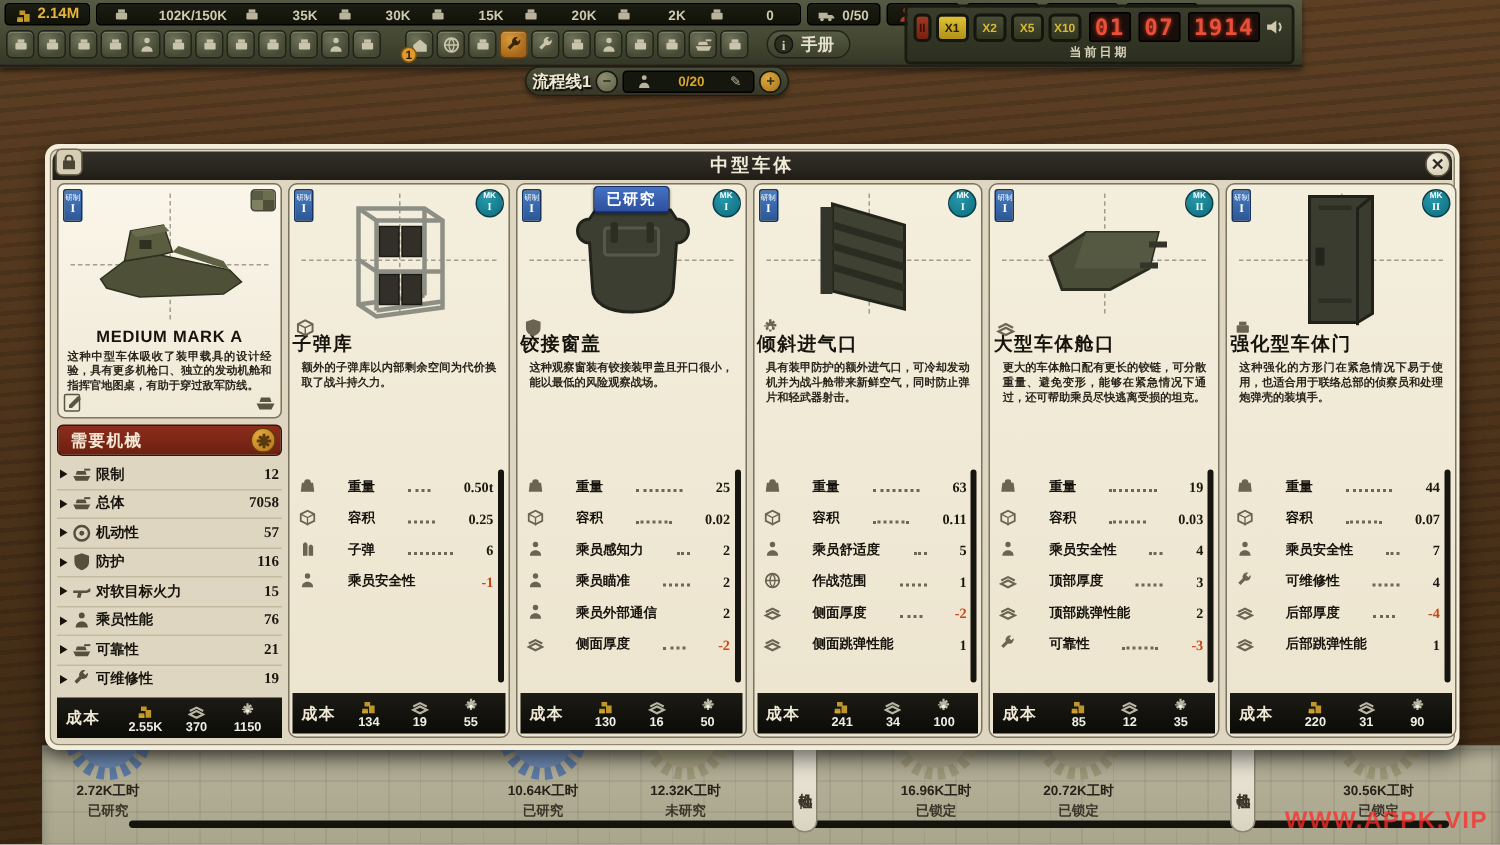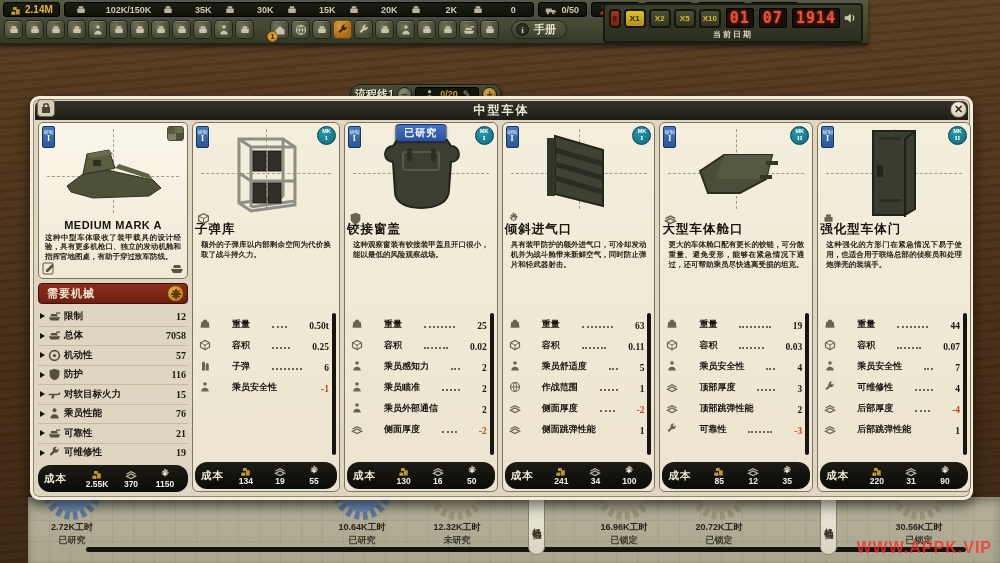--- a/index.html
+++ b/index.html
@@ -73,27 +73,27 @@
   .spd-btn.pause { background:linear-gradient(#a03824,#76220f); color:#3d0f05; }
   .spd-btn.active { background:linear-gradient(#e2c233,#b1911a); color:#2b230a; }
   .led { background:#190e0a; border:1px solid #000; border-radius:2px; padding:0 3px; margin-left:2px;
     font-family:"DejaVu Sans Mono",monospace; font-size:15px; font-weight:bold; color:#e8503a;
     text-shadow:0 0 3px rgba(240,70,40,.8); letter-spacing:1px; }
   .date-label { text-align:center; color:#d8d3ba; font-size:8px; font-weight:bold; margin-top:1px; letter-spacing:2px; }
 
   
   .pipeline { position:absolute; left:350px; top:44px; height:20px; display:flex; align-items:center; gap:3px;
     background:linear-gradient(#4a4e39,#353827); border:1px solid #1c1e14; border-radius:10px; padding:2px 4px;
-    box-shadow:0 2px 3px rgba(0,0,0,.4);margin-top:40px; }
+    box-shadow:0 2px 3px rgba(0,0,0,.4); }
   .pipe-label { color:#efe9d2; font-size:11px; font-weight:bold; text-shadow:1px 1px 1px #000; }
   .round-btn { width:15px; height:15px; border-radius:50%; border:1px solid #15170e; color:#2e3020;
     display:flex; align-items:center; justify-content:center; font-weight:bold; font-size:10px;
     background:radial-gradient(circle at 35% 30%, #8d9071, #5c5f45); }
   .round-btn.plus { background:radial-gradient(circle at 35% 30%, #e0a93c, #a5731a); }
-  .pipe-box { background:#15160d; border:1px solid #000; border-radius:3px; height:15px; display:flex; align-items:center; gap:5px; padding:0 8px; }
+  .pipe-box { background:#15160d; border:1px solid #000; border-radius:3px; height:15px; display:flex; align-items:center; gap:17px; padding:0 8px; }
   .pipe-count { color:#d9a62c; font-size:9px; font-weight:bold; }
   .pipe-edit { color:#b8b39a; }
 
   
   .dialog { position:absolute; left:30px; top:96px; width:943px; height:404px;
     background:#ded6c0; border:3px solid #f3edda; border-radius:9px;
     box-shadow:0 6px 14px rgba(0,0,0,.55), inset 0 0 0 1px #8d8570; }
   .dlg-title { position:absolute; left:2px; right:2px; top:2px; height:19px;
     background:linear-gradient(#35312a,#201d17); border-radius:6px 6px 0 0;
     display:flex; align-items:center; justify-content:center; color:#f0ead8; font-size:12px; font-weight:bold; letter-spacing:2px; }
@@ -130,21 +130,21 @@
     border:1px solid #5f3c0c; display:flex; align-items:center; justify-content:center; color:#5a3a0a; }
 
   .lstats { margin-top:3px; flex:1; display:flex; flex-direction:column; }
   .lrow { flex:1; display:flex; align-items:center; gap:3px; border-bottom:1px solid #c3baa0; padding:0 2px; }
   .lrow:last-child { border-bottom:none; }
   .tri { width:0; height:0; border-left:5px solid #17140e; border-top:3.5px solid transparent; border-bottom:3.5px solid transparent; flex:none; }
   .lrow .ic { width:13px; height:13px; color:#564f3c; }
   .lrow .lab { font-size:9.5px; font-weight:bold; color:#17140e; white-space:nowrap; }
   .lrow .val { margin-left:auto; font-size:10px; font-weight:bold; color:#1c1810; font-family:"Liberation Serif",serif; }
 
-  .cost-bar { height:27px; background:linear-gradient(#1c1b15,#0b0b07); border-radius:12px; margin-top:3px;
+  .cost-bar { height:27px; background:linear-gradient(#1c1b15,#0b0b07); border-radius:0; margin-top:3px;
     display:flex; align-items:center; padding:0 6px; gap:4px; }
   .cost-bar .cl { color:#efe9d6; font-size:10.5px; font-weight:bold; letter-spacing:1px; margin-right:auto; }
   .cost-it { display:flex; flex-direction:column; align-items:center; width:34px; }
   .cost-it .ic { width:12px; height:12px; }
   .cost-it .cv { color:#efefe6; font-size:8.5px; font-weight:bold; margin-top:-1px; }
 
   
   .card { position:relative; flex:1; background:linear-gradient(#f4eedd,#ece4ce); border:1px solid #7a7460;
     border-radius:6px; display:flex; flex-direction:column; padding:2px; }
   .card-img { position:relative; height:88px; flex:none; }

